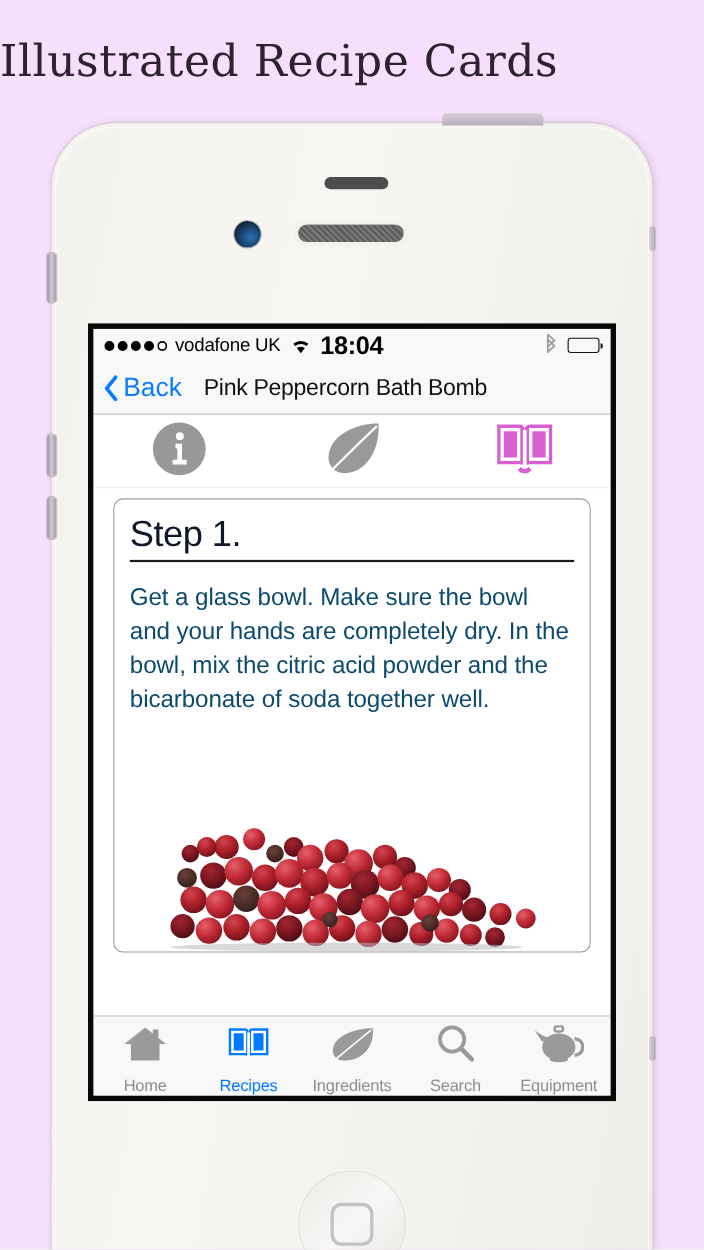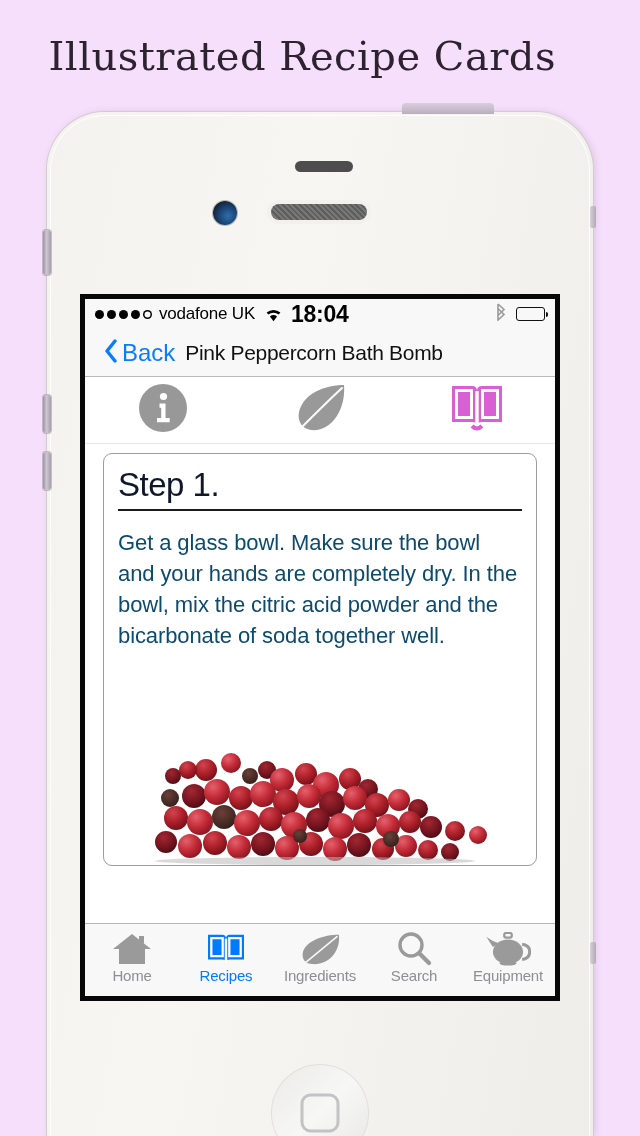--- a/index.html
+++ b/index.html
@@ -10,21 +10,21 @@
   body {
     background: #f6dffb;
     font-family: "Liberation Sans", sans-serif;
     position: relative;
   }
 
   
   #page-heading {
     position: absolute;
     top: 33px; left: 0; width: 556px;
-    text-align: right;
+    text-align: left;
     font-family: "DejaVu Serif", serif;
     font-size: 40px;
     font-weight: 400;
     letter-spacing: 0.5px;
     color: #2d2330;
   }
 
   
   #phone {
     position: absolute;
@@ -154,22 +154,22 @@
   
   #nav-bar {
     height: 48px;
     background: #f8f8f8;
     border-bottom: 1px solid #b9b9b9;
     display: flex;
     align-items: center;
     position: relative;
   }
   #back-button {
-    display: flex; 
-    padding-left: 19px;
+    display: flex; align-items: center;
+    padding-left: 9px;
     color: #0a7cff;
     font-size: 24px;
     cursor: pointer;
   }
   #back-chevron { margin-right: 4px; display: flex; }
   #nav-title {
     position: absolute; left: 0; right: 12px;
     text-align: center;
     font-size: 21px;
     color: #111;
@@ -239,21 +239,21 @@
     background: #f8f8f8;
     border-top: 1px solid #b6b6b6;
     display: flex;
     align-items: flex-start;
     padding-top: 7px;
   }
   .tab-item {
     flex: 1;
     display: flex; flex-direction: column;
     align-items: center; justify-content: flex-start;
-    gap: 0;
+    gap: 12px;
     cursor: pointer;
   }
   .tab-icon { height: 36px; display: flex; align-items: center; justify-content: center; }
   .tab-label { font-size: 15px; color: #8e8e93; letter-spacing: -.2px; }
   .tab-item.active .tab-label { color: #007aff; }
 </style>
 </head>
 <body style="background: rgb(246, 223, 251);">
 
 <div id="page-heading">Illustrated Recipe Cards</div>

